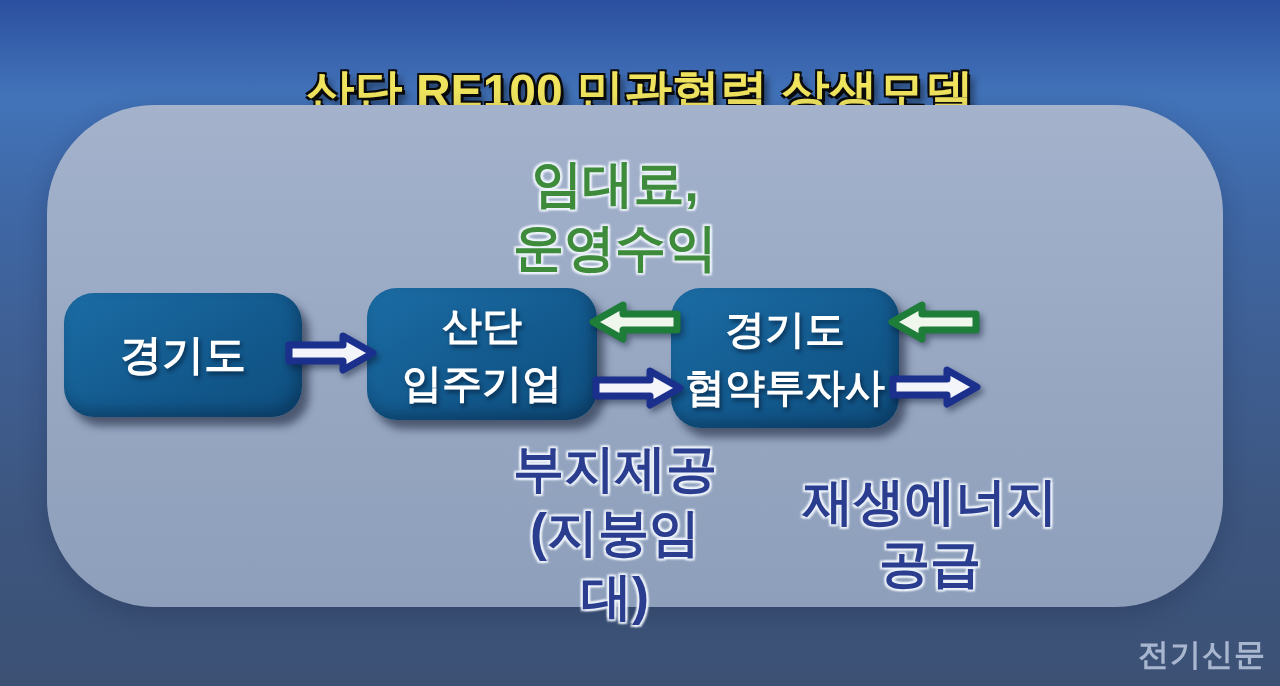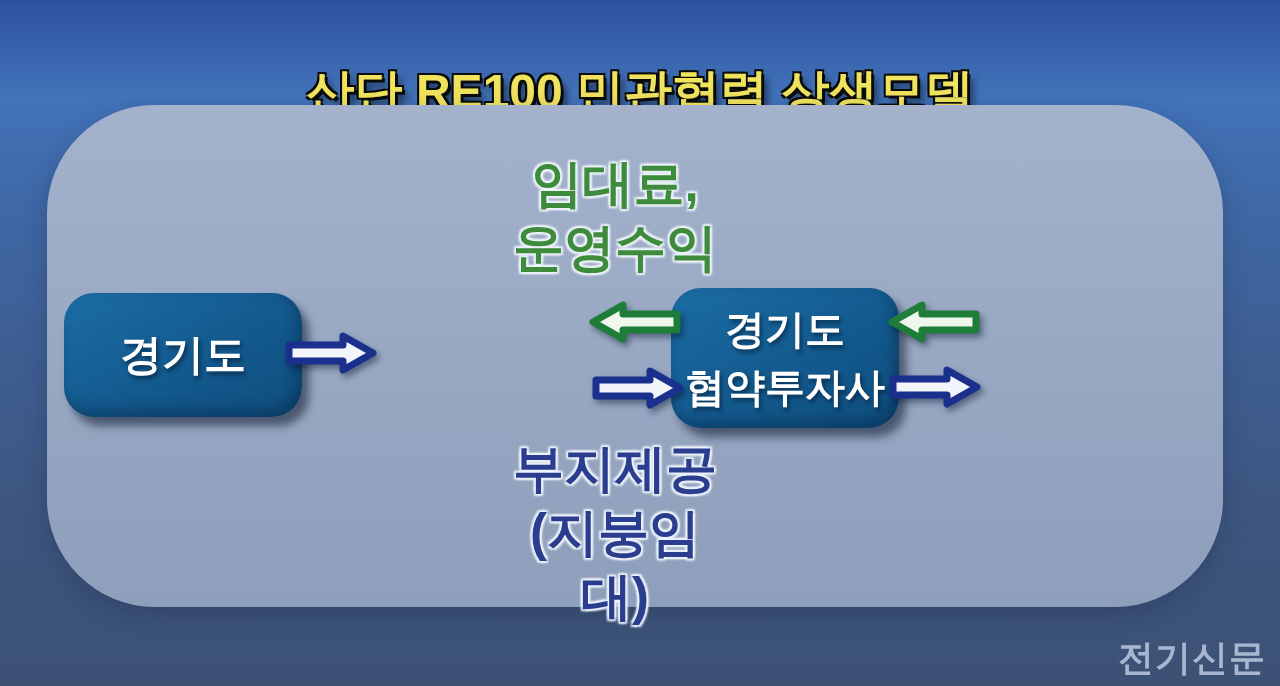--- a/index.html
+++ b/index.html
@@ -62,40 +62,44 @@
   .lb1 span,.lg1 span{line-height:64px;}
   .lb2{left:505px;top:437px;width:220px;}
   .lb2 span{line-height:64px;}
   .lb3{left:770px;top:471px;width:320px;}
   .arrow{position:absolute;filter:drop-shadow(3px 4px 3px rgba(5,15,40,.45));}
   .arrow path{stroke-width:7;stroke-linejoin:round;}
   .arrow.navy path{stroke:var(--arrow-navy,#1b2f8c);fill:#f4f5fb;}
   .arrow.green path{stroke:var(--arrow-green,#1d7d39);fill:#eff6ec;}
   .watermark{
     position:absolute;top:634px;right:14px;
-    font-size:36px;font-weight:800;letter-spacing:1px;
+    font-size:31px;font-weight:800;letter-spacing:1px;
     color:var(--watermark,#a8b7cf);
   }
 </style>
 </head>
 <body>
 
 <div class="stage">
 
   <div class="title">산단 RE100 민관협력 상생모델</div>
 
   <div class="panel"></div>
 
   <div class="flow-label green lg1">
     <span>임대료,
 운영수익</span>
   </div>
 
   <div class="node n1">
     <span>경기도</span>
+  </div>
+  <div class="node n2">
+    <span>산단
+입주기업</span>
   </div>
   <div class="node n3">
     <span>경기도
 협약투자사</span>
   </div>
 
   <svg class="arrow navy" style="left:285px;top:327px" width="92" height="52" viewBox="0 0 92 52">
     <path d="M4 18 L58 18 L58 9 L88 26 L58 43 L58 34 L4 34 Z"></path>
   </svg>
   <svg class="arrow green" style="left:589px;top:296px" width="92" height="52" viewBox="0 0 92 52">
@@ -108,16 +112,19 @@
     <path d="M88 18 L34 18 L34 9 L4 26 L34 43 L34 34 L88 34 Z"></path>
   </svg>
   <svg class="arrow navy" style="left:889px;top:361px" width="92" height="52" viewBox="0 0 92 52">
     <path d="M4 18 L58 18 L58 9 L88 26 L58 43 L58 34 L4 34 Z"></path>
   </svg>
 
   <div class="flow-label blue lb2">
     <span>부지제공
 (지붕임대)</span>
   </div>
+  <div class="flow-label blue lb3">
+    <span>재생에너지 공급</span>
+  </div>
 
   <div class="watermark">전기신문</div>
 
 </div>
 
 </body></html>

